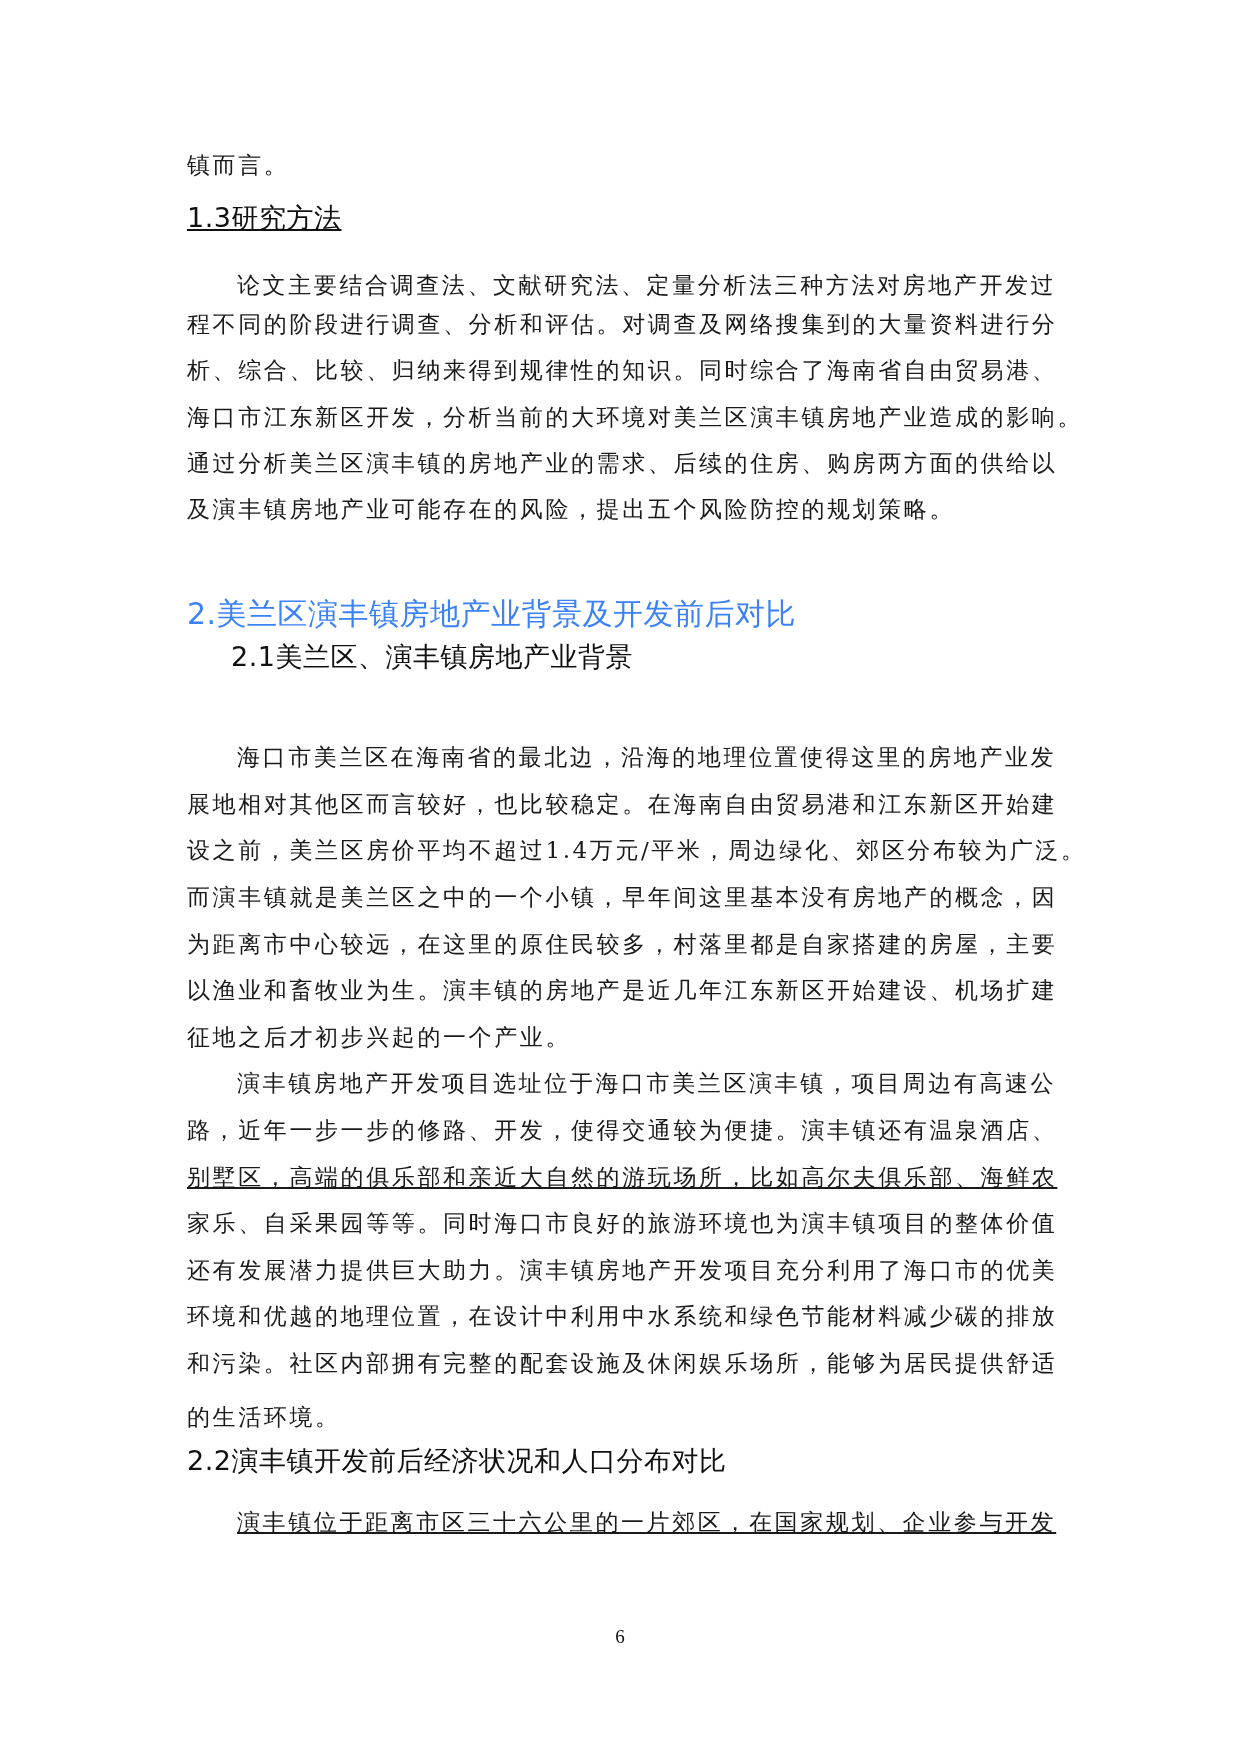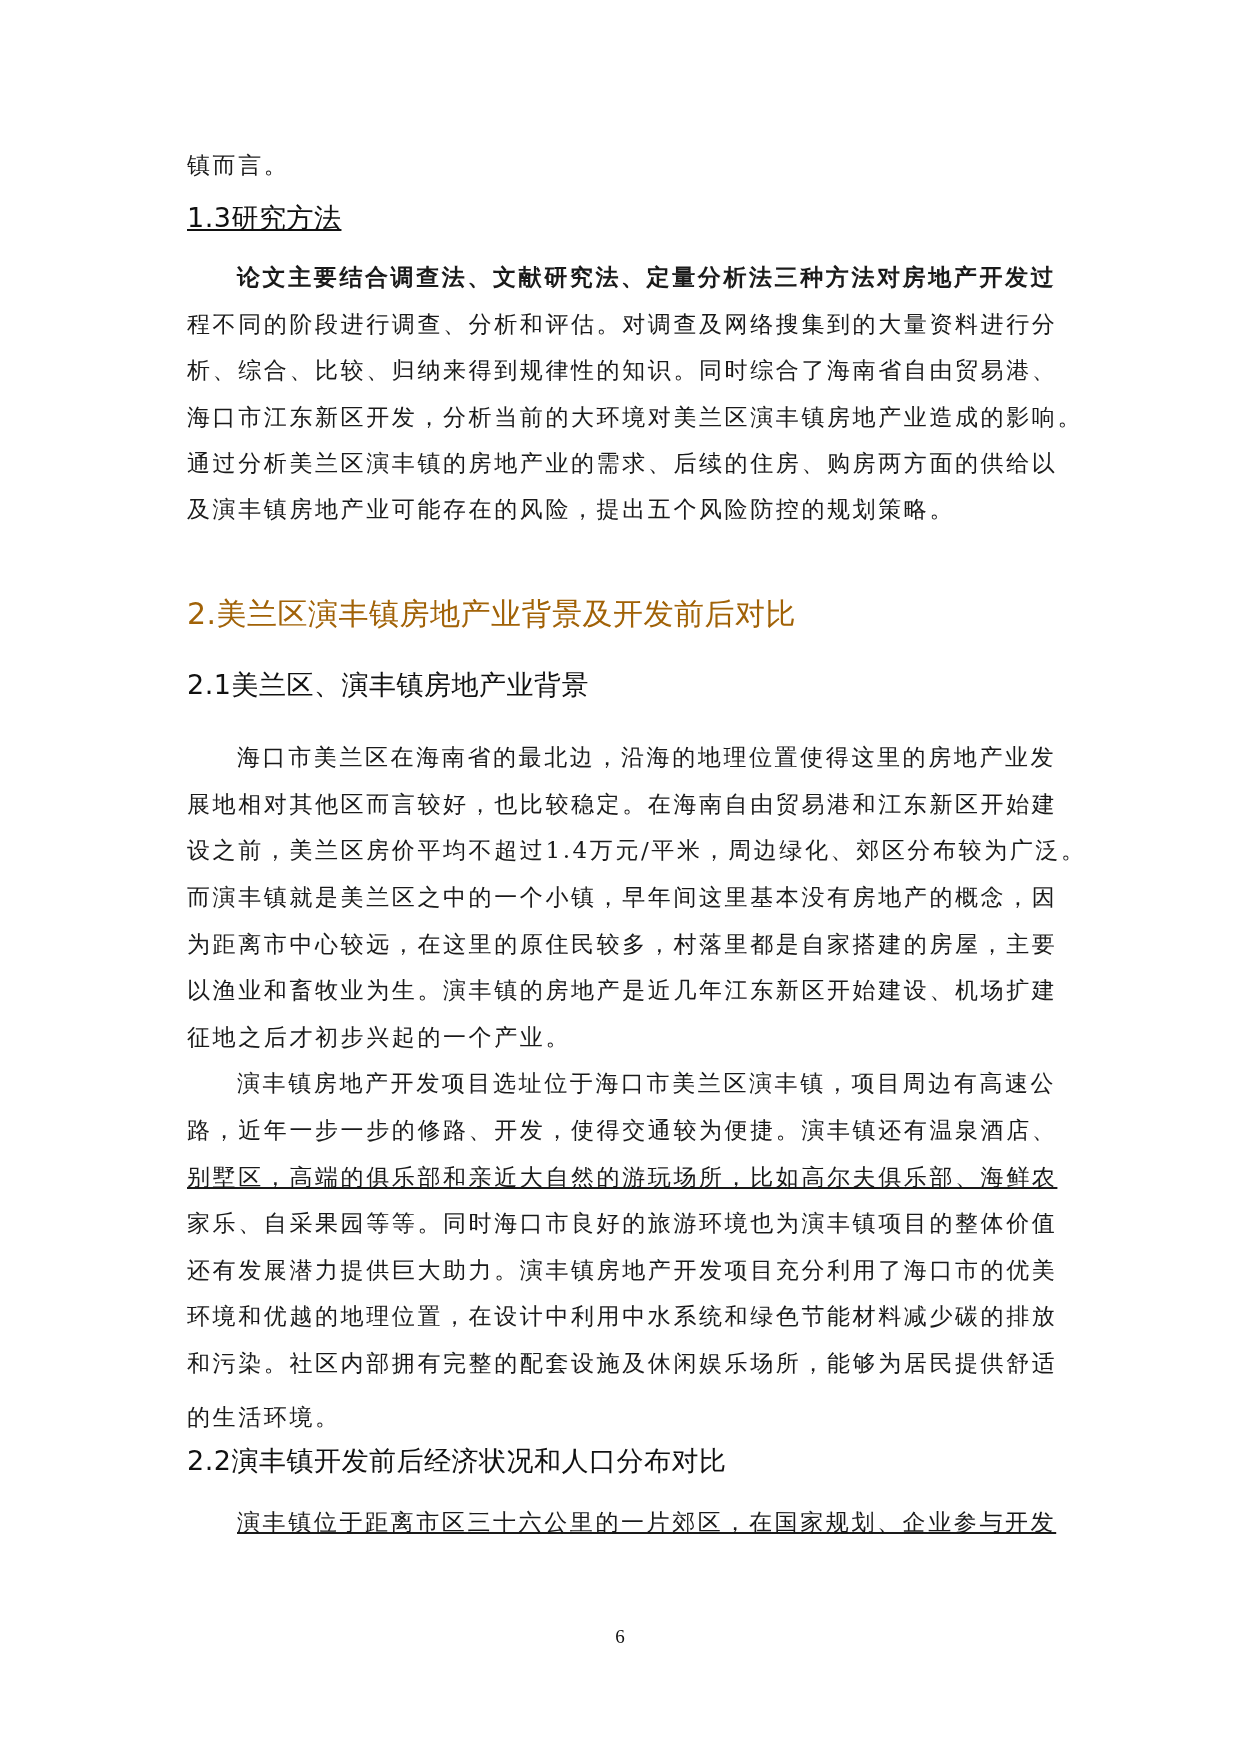--- a/index.html
+++ b/index.html
@@ -43,21 +43,21 @@
       color: #111111;
       letter-spacing: 0.5px;
     }
     .h1 {
       position: absolute;
       left: 187px;
       white-space: nowrap;
       font-size: 30px;
       line-height: 38px;
       font-family: "DejaVu Sans", "Liberation Sans", sans-serif;
-      color: #a16207;
+      color: #3b82f6;
       letter-spacing: 0.5px;
     }
     .page-number {
       position: absolute;
       left: 0;
       width: 1240px;
       top: 1626px;
       text-align: center;
       font-size: 19px;
       font-family: "Liberation Serif", "DejaVu Serif", serif;
@@ -65,30 +65,30 @@
     }
   </style>
 </head>
 <body>
 
 <div class="page">
   <div class="line" style="top:150px;">镇而言。</div>
 
   <div class="h2" style="top:201px;text-decoration:underline;">1.3研究方法</div>
 
-  <div class="line indent" style="top:262px;font-weight:bold;">论文主要结合调查法、文献研究法、定量分析法三种方法对房地产开发过</div>
+  <div class="line indent" style="top:270px;">论文主要结合调查法、文献研究法、定量分析法三种方法对房地产开发过</div>
   <div class="line" style="top:309px;">程不同的阶段进行调查、分析和评估。对调查及网络搜集到的大量资料进行分</div>
   <div class="line" style="top:355px;">析、综合、比较、归纳来得到规律性的知识。同时综合了海南省自由贸易港、</div>
   <div class="line" style="top:402px;">海口市江东新区开发，分析当前的大环境对美兰区演丰镇房地产业造成的影响。</div>
   <div class="line" style="top:448px;">通过分析美兰区演丰镇的房地产业的需求、后续的住房、购房两方面的供给以</div>
   <div class="line" style="top:494px;">及演丰镇房地产业可能存在的风险，提出五个风险防控的规划策略。</div>
 
   <div class="h1" style="top:595px;">2.美兰区演丰镇房地产业背景及开发前后对比</div>
 
-  <div class="h2" style="top:668px;">2.1美兰区、演丰镇房地产业背景</div>
+  <div class="h2" style="top:640px;margin-left:44px;">2.1美兰区、演丰镇房地产业背景</div>
 
   <div class="line indent" style="top:742px;">海口市美兰区在海南省的最北边，沿海的地理位置使得这里的房地产业发</div>
   <div class="line" style="top:789px;">展地相对其他区而言较好，也比较稳定。在海南自由贸易港和江东新区开始建</div>
   <div class="line" style="top:835px;">设之前，美兰区房价平均不超过1.4万元/平米，周边绿化、郊区分布较为广泛。</div>
   <div class="line" style="top:929px;">为距离市中心较远，在这里的原住民较多，村落里都是自家搭建的房屋，主要</div>
   <div class="line" style="top:882px;">而演丰镇就是美兰区之中的一个小镇，早年间这里基本没有房地产的概念，因</div>
   <div class="line" style="top:1022px;">征地之后才初步兴起的一个产业。</div>
   <div class="line" style="top:975px;">以渔业和畜牧业为生。演丰镇的房地产是近几年江东新区开始建设、机场扩建</div>
 
   <div class="line indent" style="top:1068px;">演丰镇房地产开发项目选址位于海口市美兰区演丰镇，项目周边有高速公</div>

